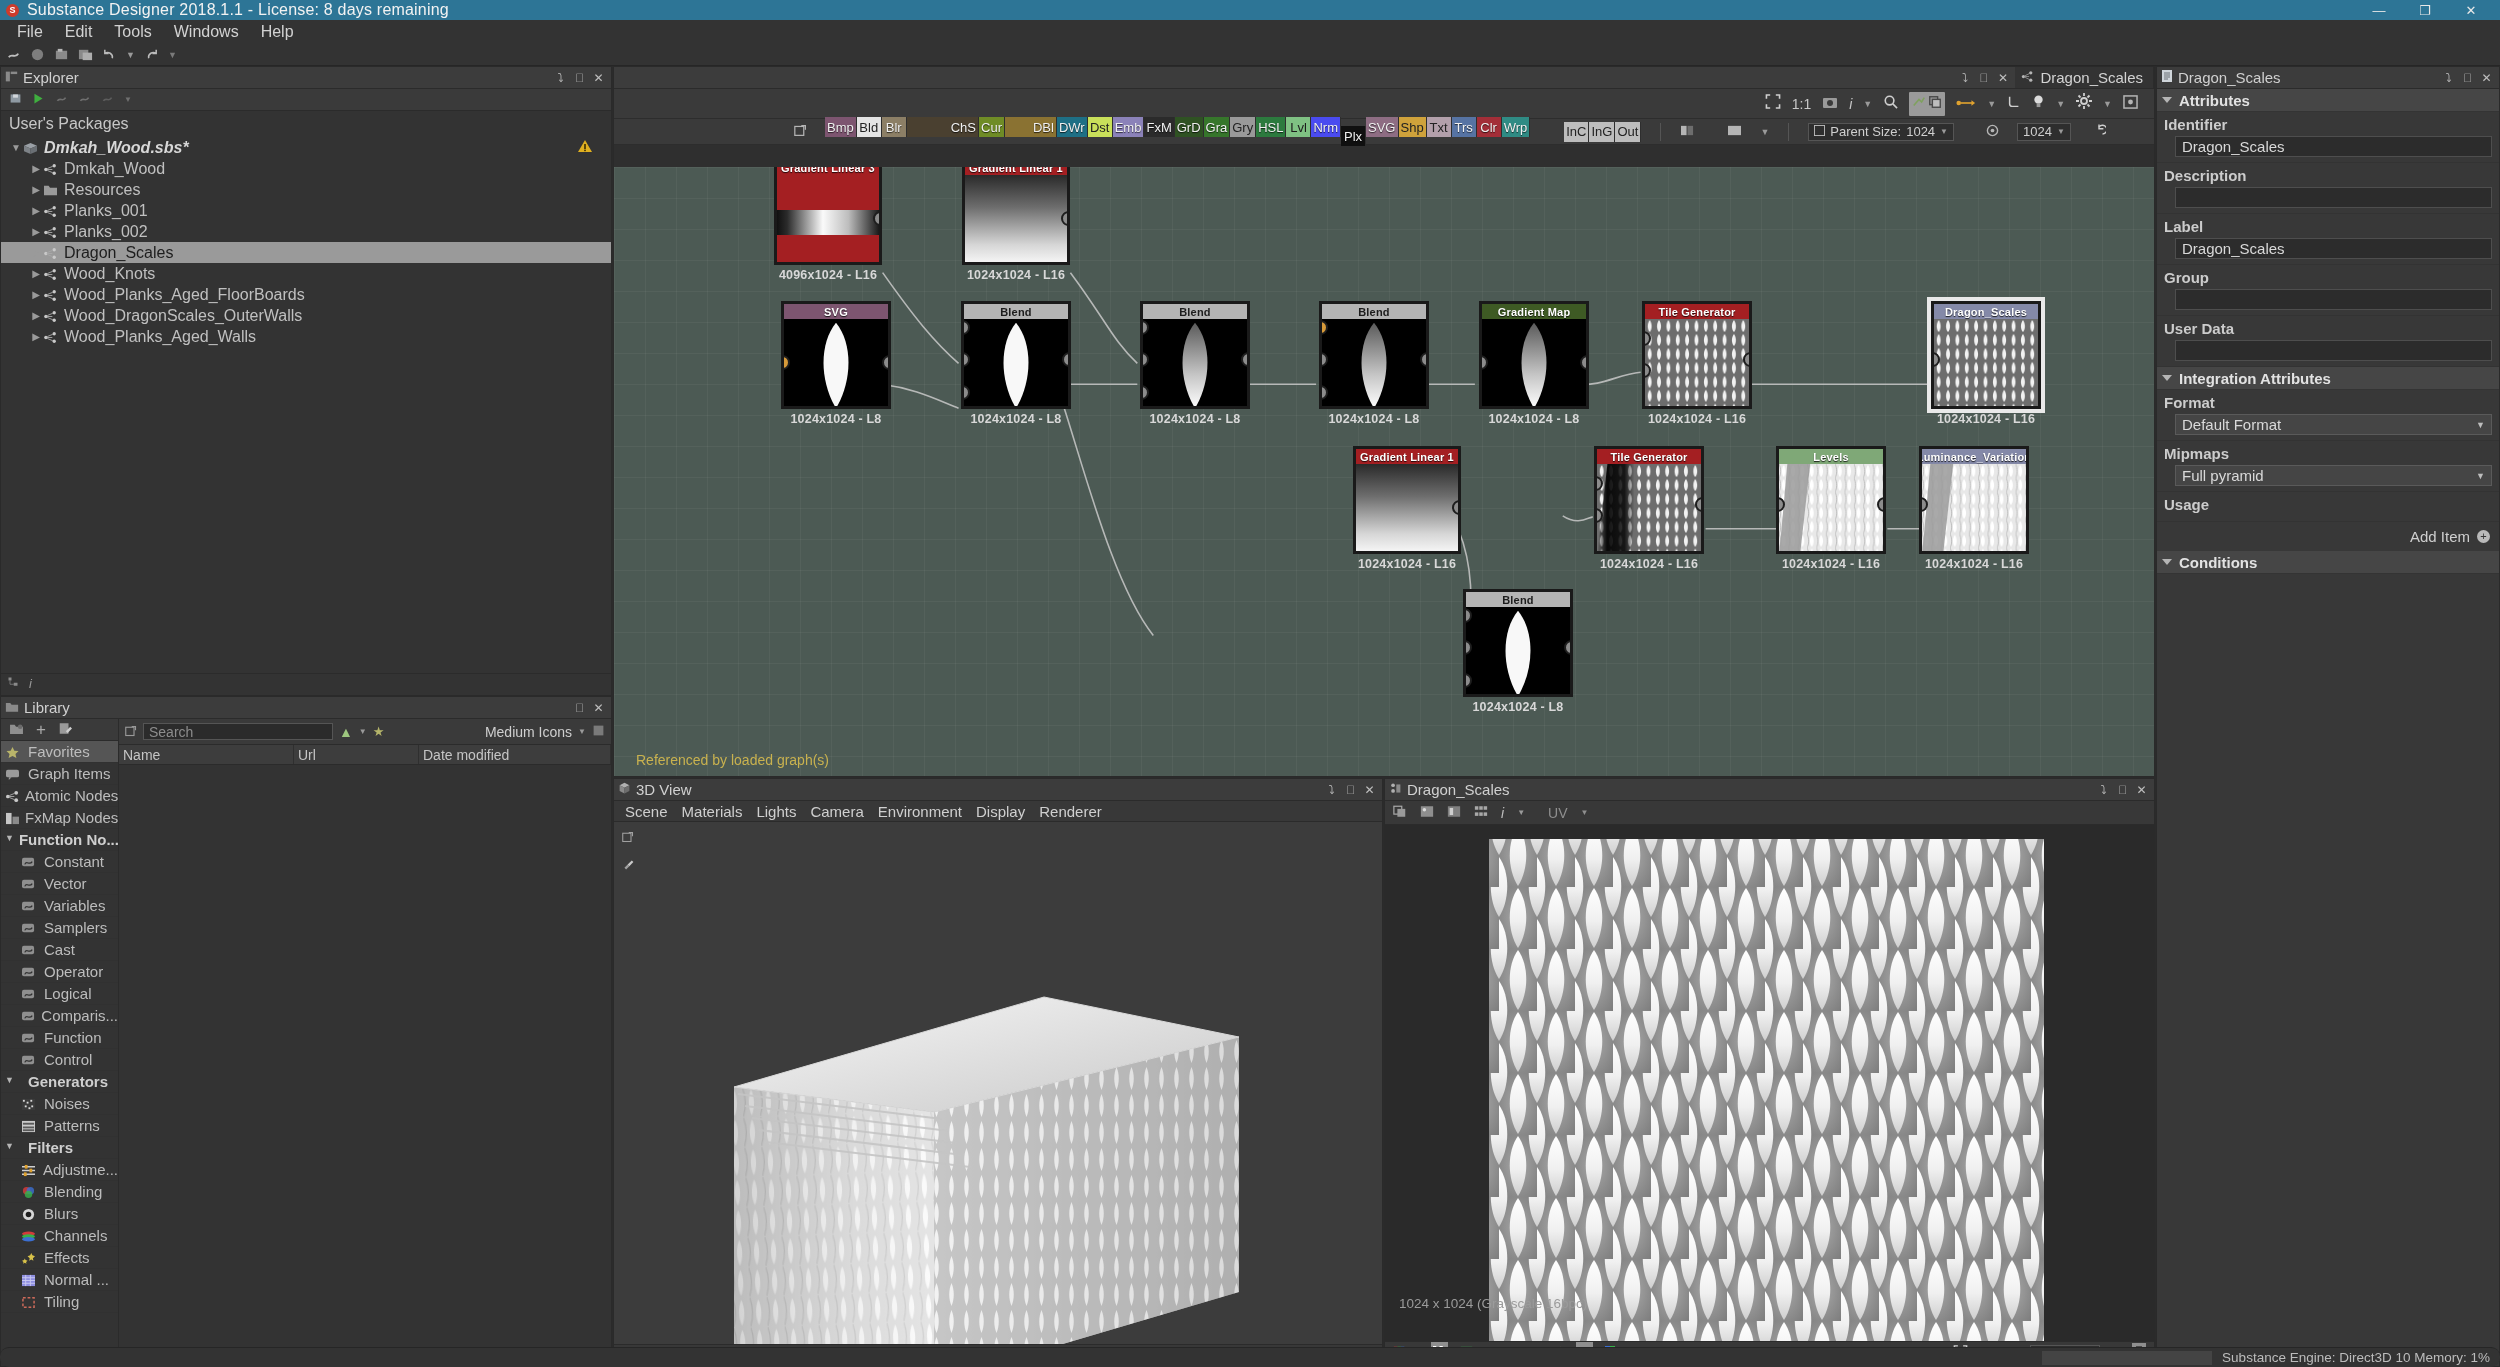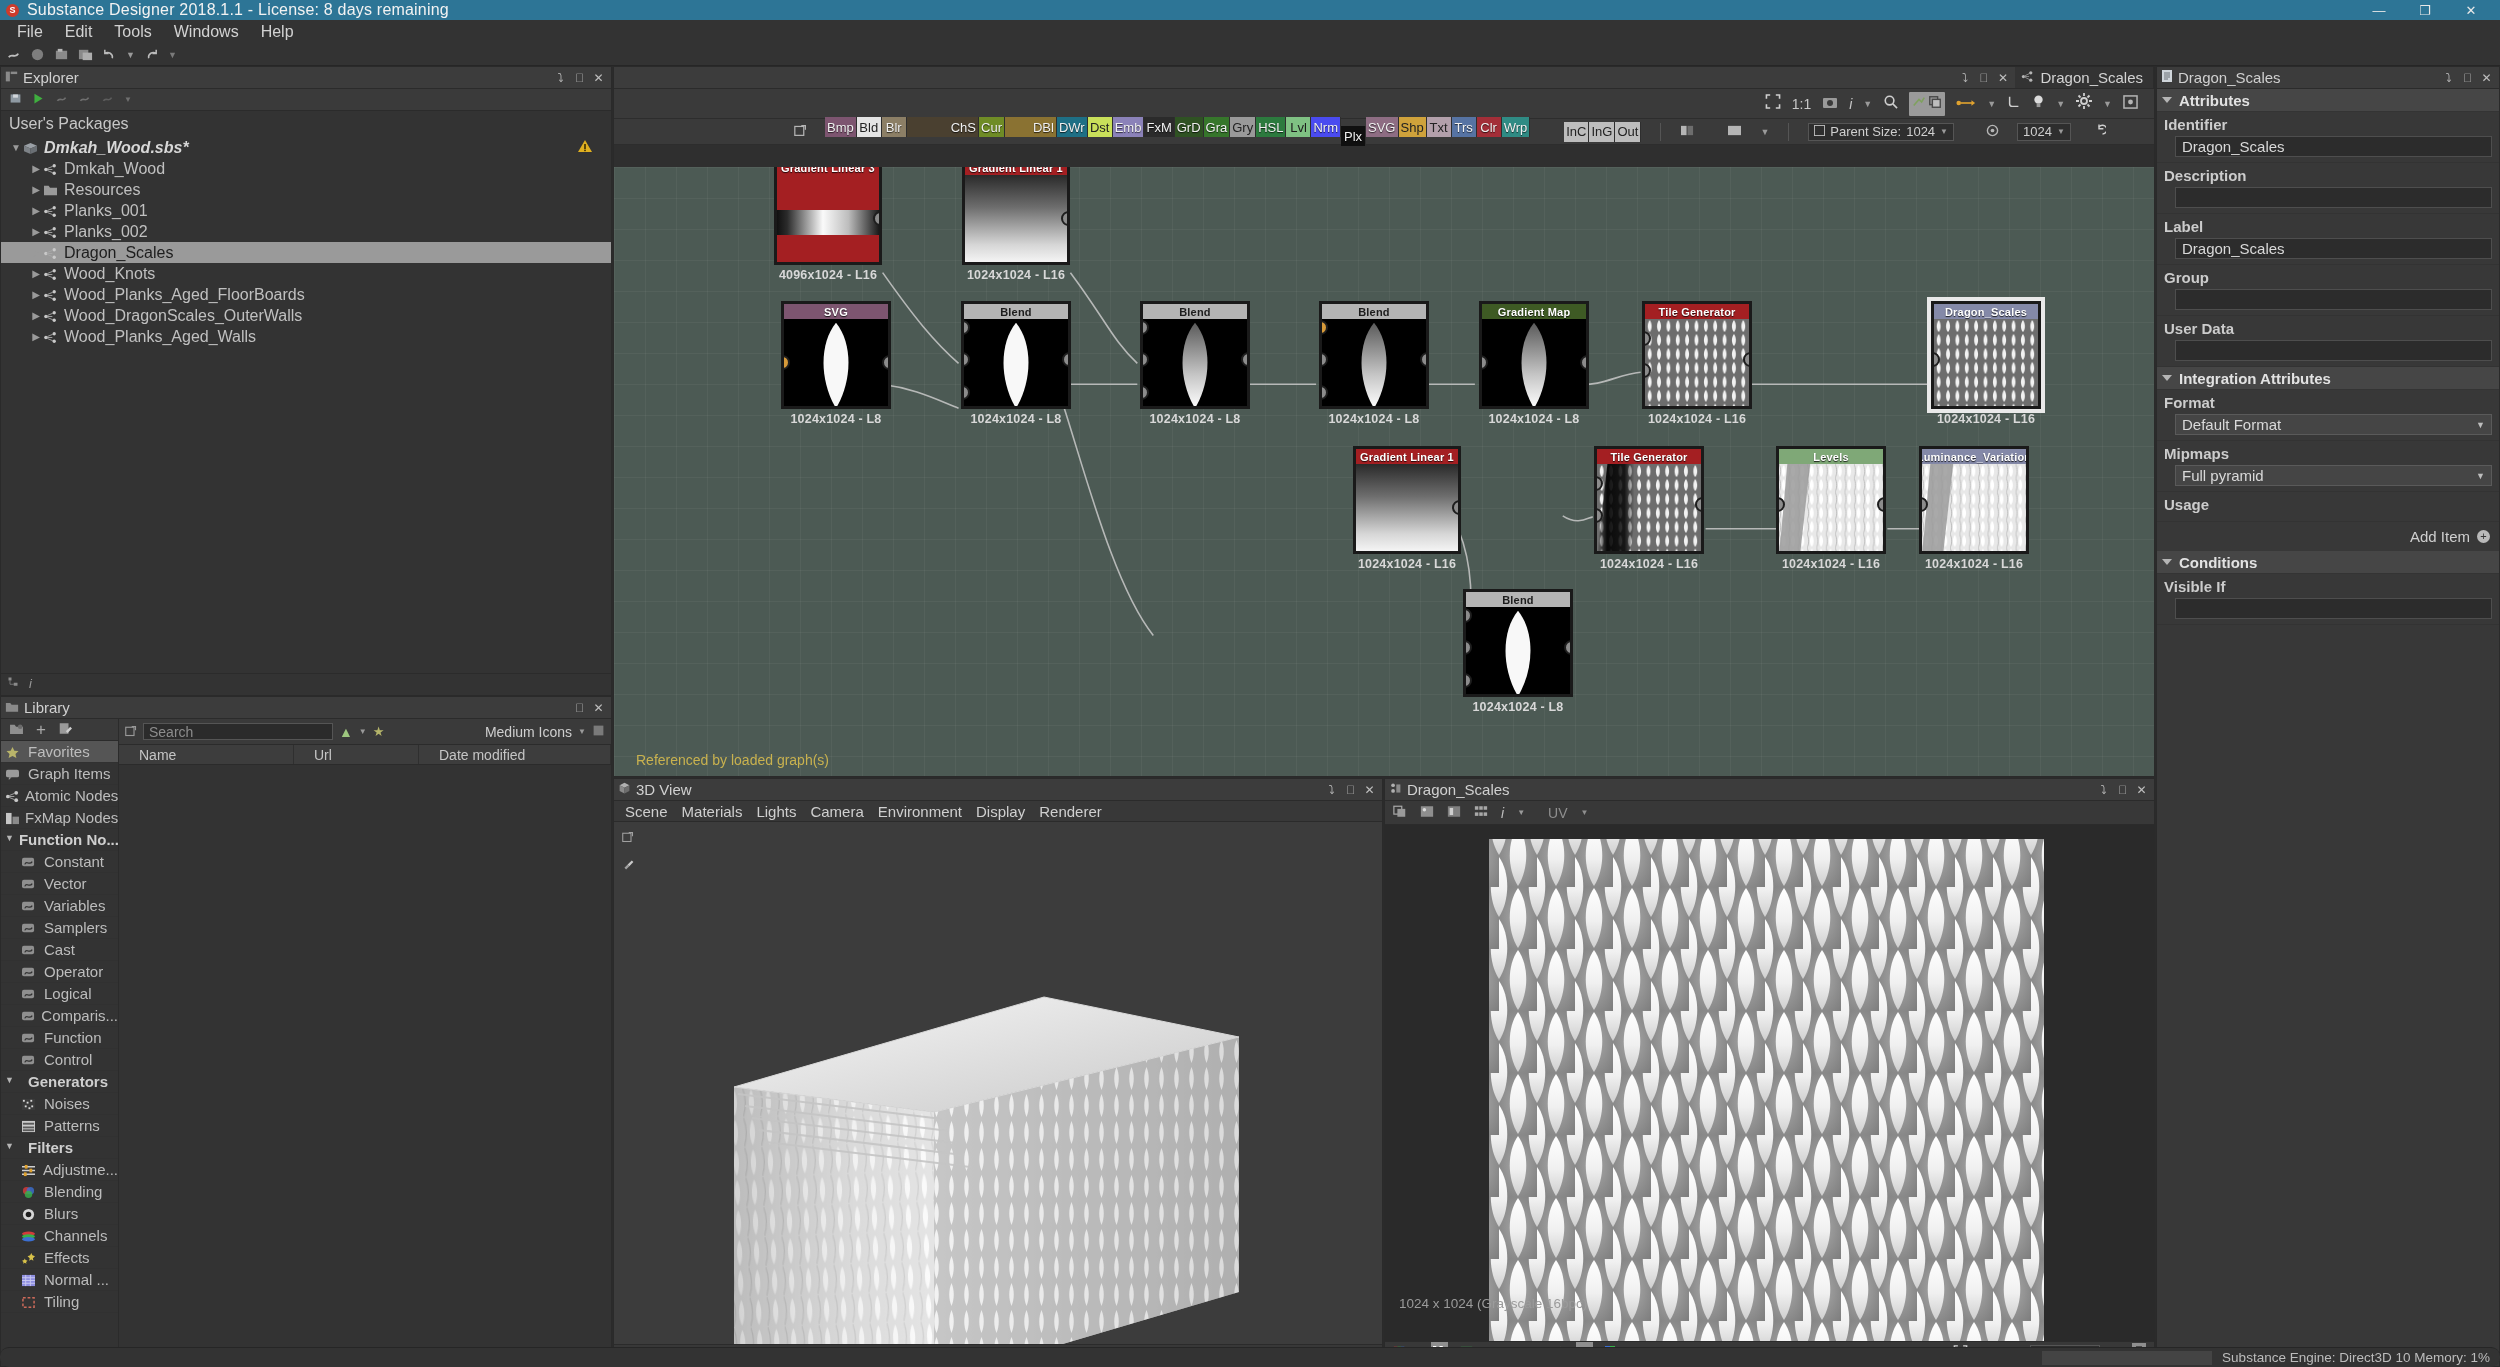--- a/index.html
+++ b/index.html
@@ -47,21 +47,21 @@
   .lib-tb{height:22px;background:#3a3a3a;display:flex;align-items:center;gap:12px;padding:0 8px;border-bottom:1px solid #2b2b2b;}
   .lib-row{display:flex;align-items:center;height:22px;font-size:15px;color:#bdbdbd;padding-left:2px;white-space:nowrap;border-bottom:1px solid #313131;}
   .lib-row.sel{background:#555;}
   .lib-row.hdr{font-weight:bold;color:#cfcfcf;}
   .lib-row .li{width:18px;height:14px;margin:0 5px 0 2px;display:inline-block;}
   .lib-row.child{padding-left:18px;}
   .lib-right{flex:1;height:100%;background:#333;}
   .lib-search{height:26px;background:#3a3a3a;display:flex;align-items:center;gap:6px;padding:0 6px;border-bottom:1px solid #2b2b2b;}
   .searchbox{flex:1;height:17px;background:#2b2b2b;border:1px solid #555;color:#8d8d8d;font-size:14px;padding:0 5px;line-height:17px;max-width:190px;}
   .lib-cols{height:20px;background:#3d3d3d;display:flex;align-items:center;border-bottom:1px solid #2b2b2b;font-size:14px;color:#c5c5c5;}
-  .lib-cols div{padding-left:20px;border-right:1px solid #2f2f2f;height:100%;display:flex;align-items:center;}
+  .lib-cols div{padding-left:4px;border-right:1px solid #2f2f2f;height:100%;display:flex;align-items:center;}
 
   
   #graph{left:613px;top:0;right:345px;width:1542px;height:711px;background:#2f2f2f;}
   .gtab{height:22px;background:#3c3c3c;display:flex;align-items:center;font-size:15px;border-bottom:1px solid #2b2b2b;}
   .gtab .tabitem{display:flex;align-items:center;gap:6px;padding:0 10px 0 6px;height:100%;background:#333;border-right:1px solid #2b2b2b;color:#d3d3d3;}
   .g-tb1{height:30px;background:#3a3a3a;display:flex;align-items:center;justify-content:flex-end;gap:11px;padding:0 16px;border-bottom:1px solid #2d2d2d;}
   .g-tb1 .lbl{font-size:14px;color:#c8c8c8;}
   .g-tb2{height:26px;background:#3a3a3a;display:flex;align-items:center;gap:12px;padding:0 8px;border-bottom:1px solid #2d2d2d;}
   .chip{height:20px;min-width:25px;padding:0 2px;display:flex;align-items:center;justify-content:center;font-size:13px;color:#f0f0f0;border-right:1px solid #2e2e2e;text-shadow:0 1px 1px rgba(0,0,0,.7);}
   .sep{width:1px;height:18px;background:#555;margin:0 7px;}
@@ -1248,24 +1248,20 @@
           <div class="pr-label">Usage</div>
         </div>
         <div class="pr-additem">
           <span>Add Item</span>
           <span class="dot-plus">+</span>
         </div>
         <div class="pr-section">
           <span class="tri"></span>
           <span>Conditions</span>
         </div>
-        <div class="pr-field">
-          <div class="pr-label">Visible If</div>
-          <div class="pr-input"></div>
-        </div>
       </div>
   </div>
 
 </div>
 
 <div class="statusbar">
   <div class="sb-prog"></div>
   <div class="sb-txt">Substance Engine: Direct3D 10  Memory: 1%</div>
 </div>
 

